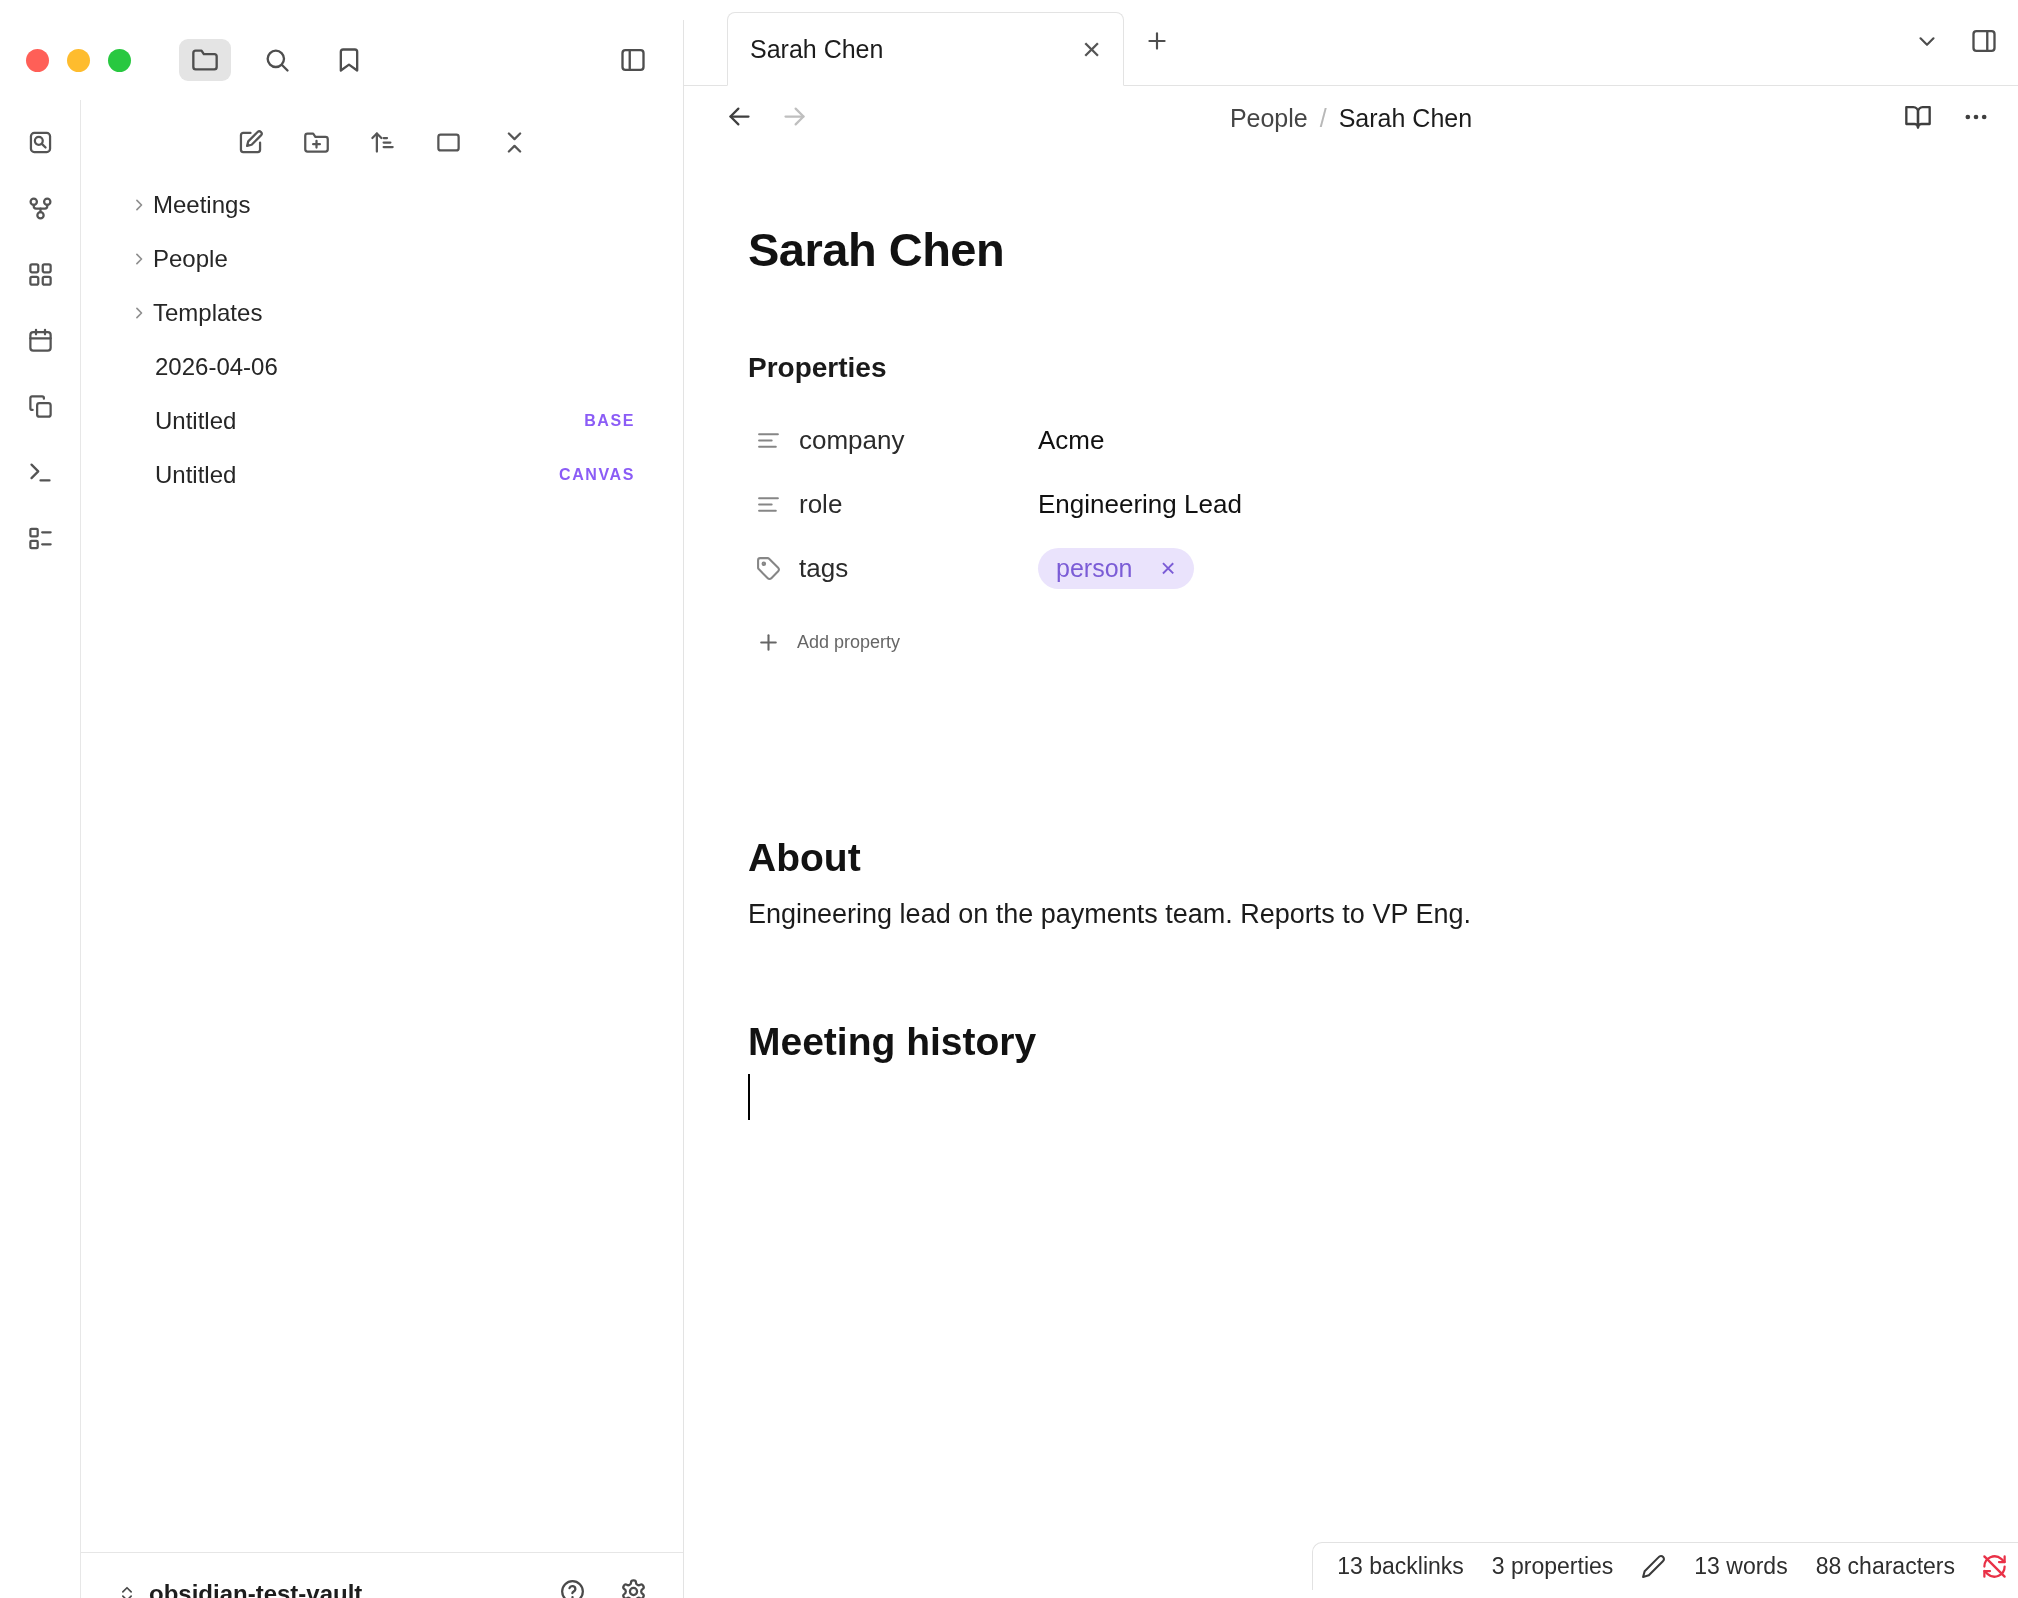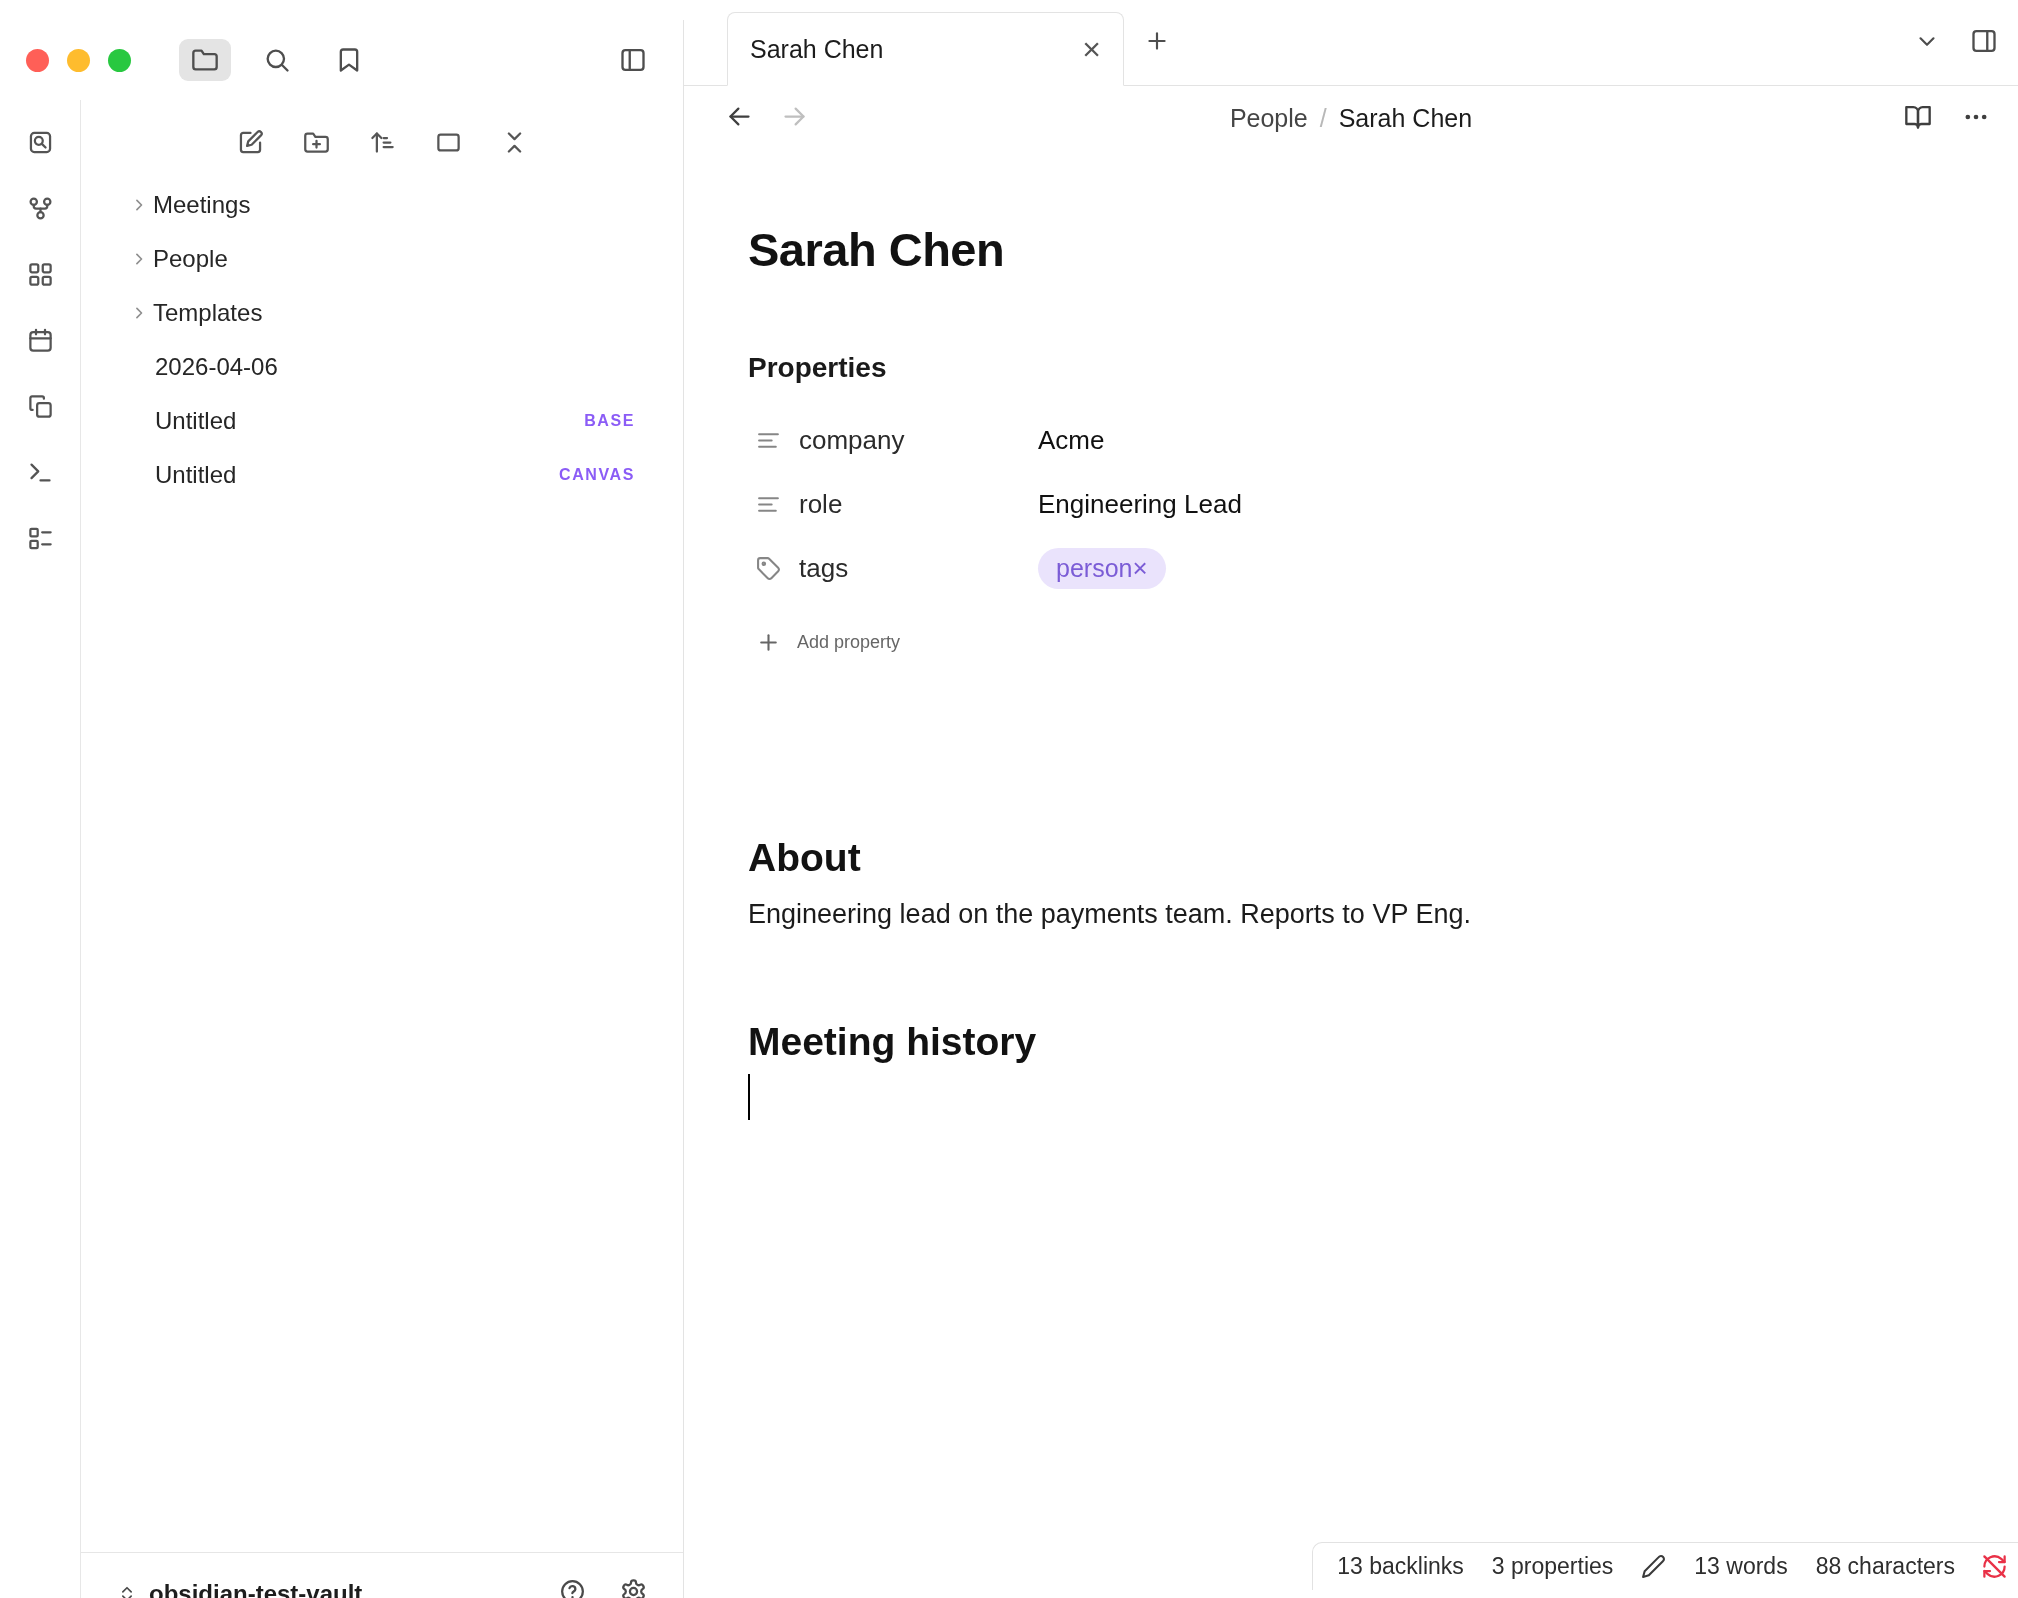--- a/index.html
+++ b/index.html
@@ -65,21 +65,21 @@
 
   .note { flex: 1; padding: 72px 60px 0 64px; overflow: hidden; }
   .note-title { font-size: 47px; font-weight: 700; color: #121212; letter-spacing: -0.5px; }
   .props { margin-top: 75px; }
   .props-heading { font-size: 28px; font-weight: 600; color: #1a1a1a; }
   .prop-rows { margin-top: 24px; }
   .prop-row { display: flex; align-items: center; height: 64px; padding-left: 8px; }
   .prop-key { display: flex; align-items: center; gap: 18px; width: 282px; font-size: 26px; color: #2b2b2b; }
   .prop-key .icon { color: #868686; }
   .prop-value { font-size: 26px; color: #111; }
-  .tag-pill { display: inline-flex; align-items: center; gap: 0; background: #eae3fc; color: #7b5cd6;
+  .tag-pill { display: inline-flex; align-items: center; gap: 28px; background: #eae3fc; color: #7b5cd6;
               border-radius: 24px; padding: 6px 18px; font-size: 25px; cursor: pointer; }
   .tag-remove { font-size: 26px; color: #7b5cd6; line-height: 1; }
   .add-prop { display: flex; align-items: center; gap: 16px; height: 64px; margin-top: 10px; padding-left: 8px;
               color: #666; font-size: 18px; cursor: pointer; }
   .section-h2 { font-size: 39px; font-weight: 700; color: #121212; }
   .about-h2 { margin-top: 162px; }
   .about-body { margin-top: 16px; font-size: 27px; color: #1b1b1b; line-height: 1.35; }
   .meeting-h2 { margin-top: 88px; }
   .text-cursor { margin-top: 10px; width: 2px; height: 46px; background: #000; animation: blink 1.1s steps(1) infinite; }
   @keyframes blink { 50% { opacity: 0; } }

